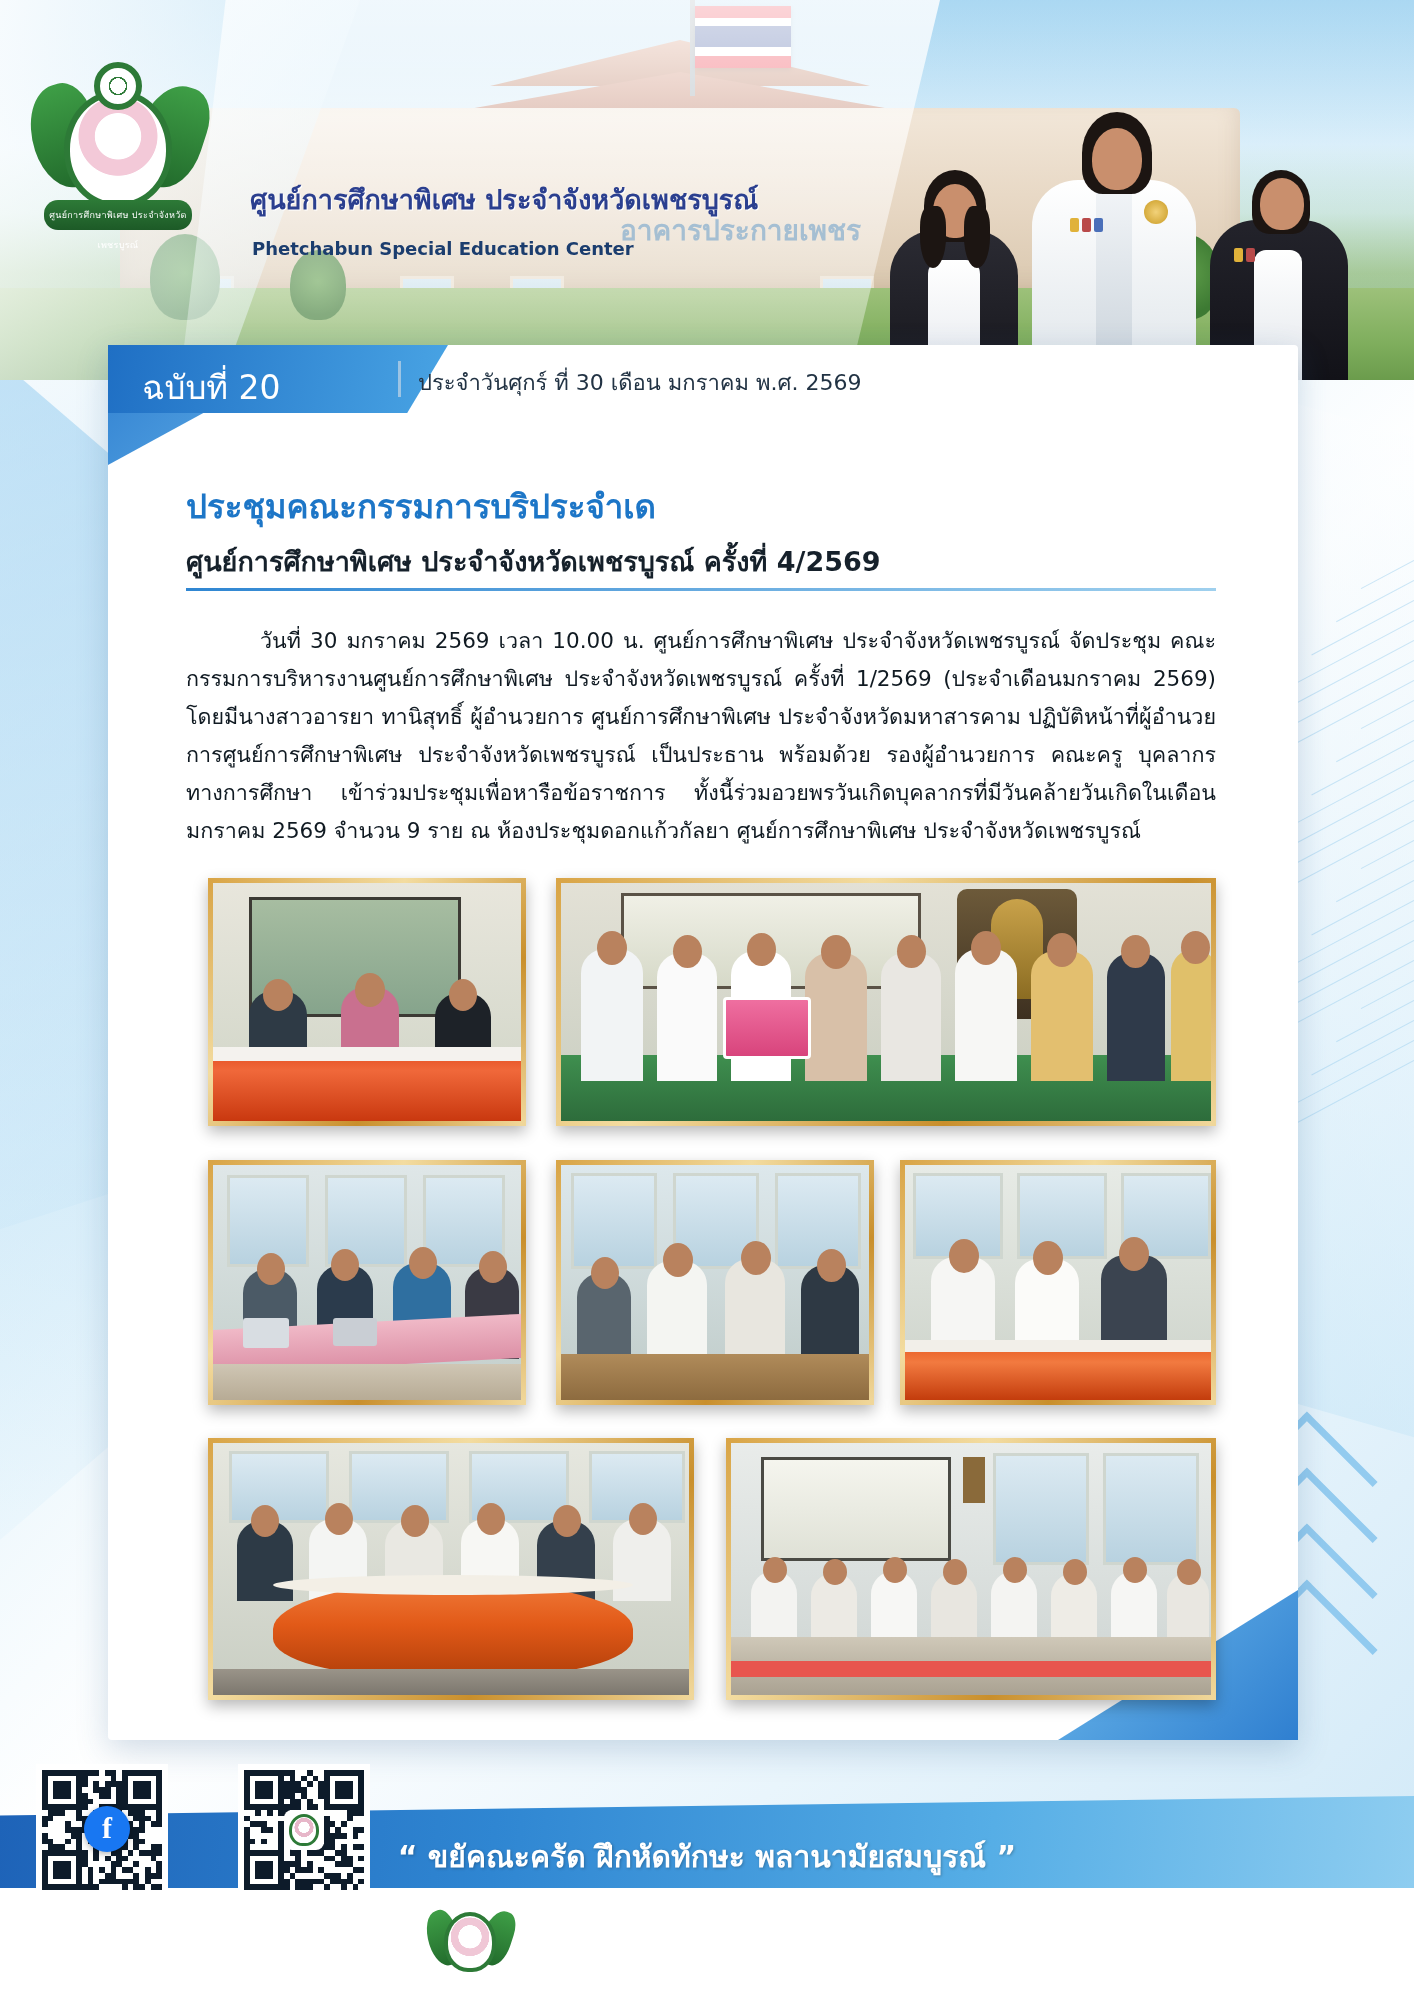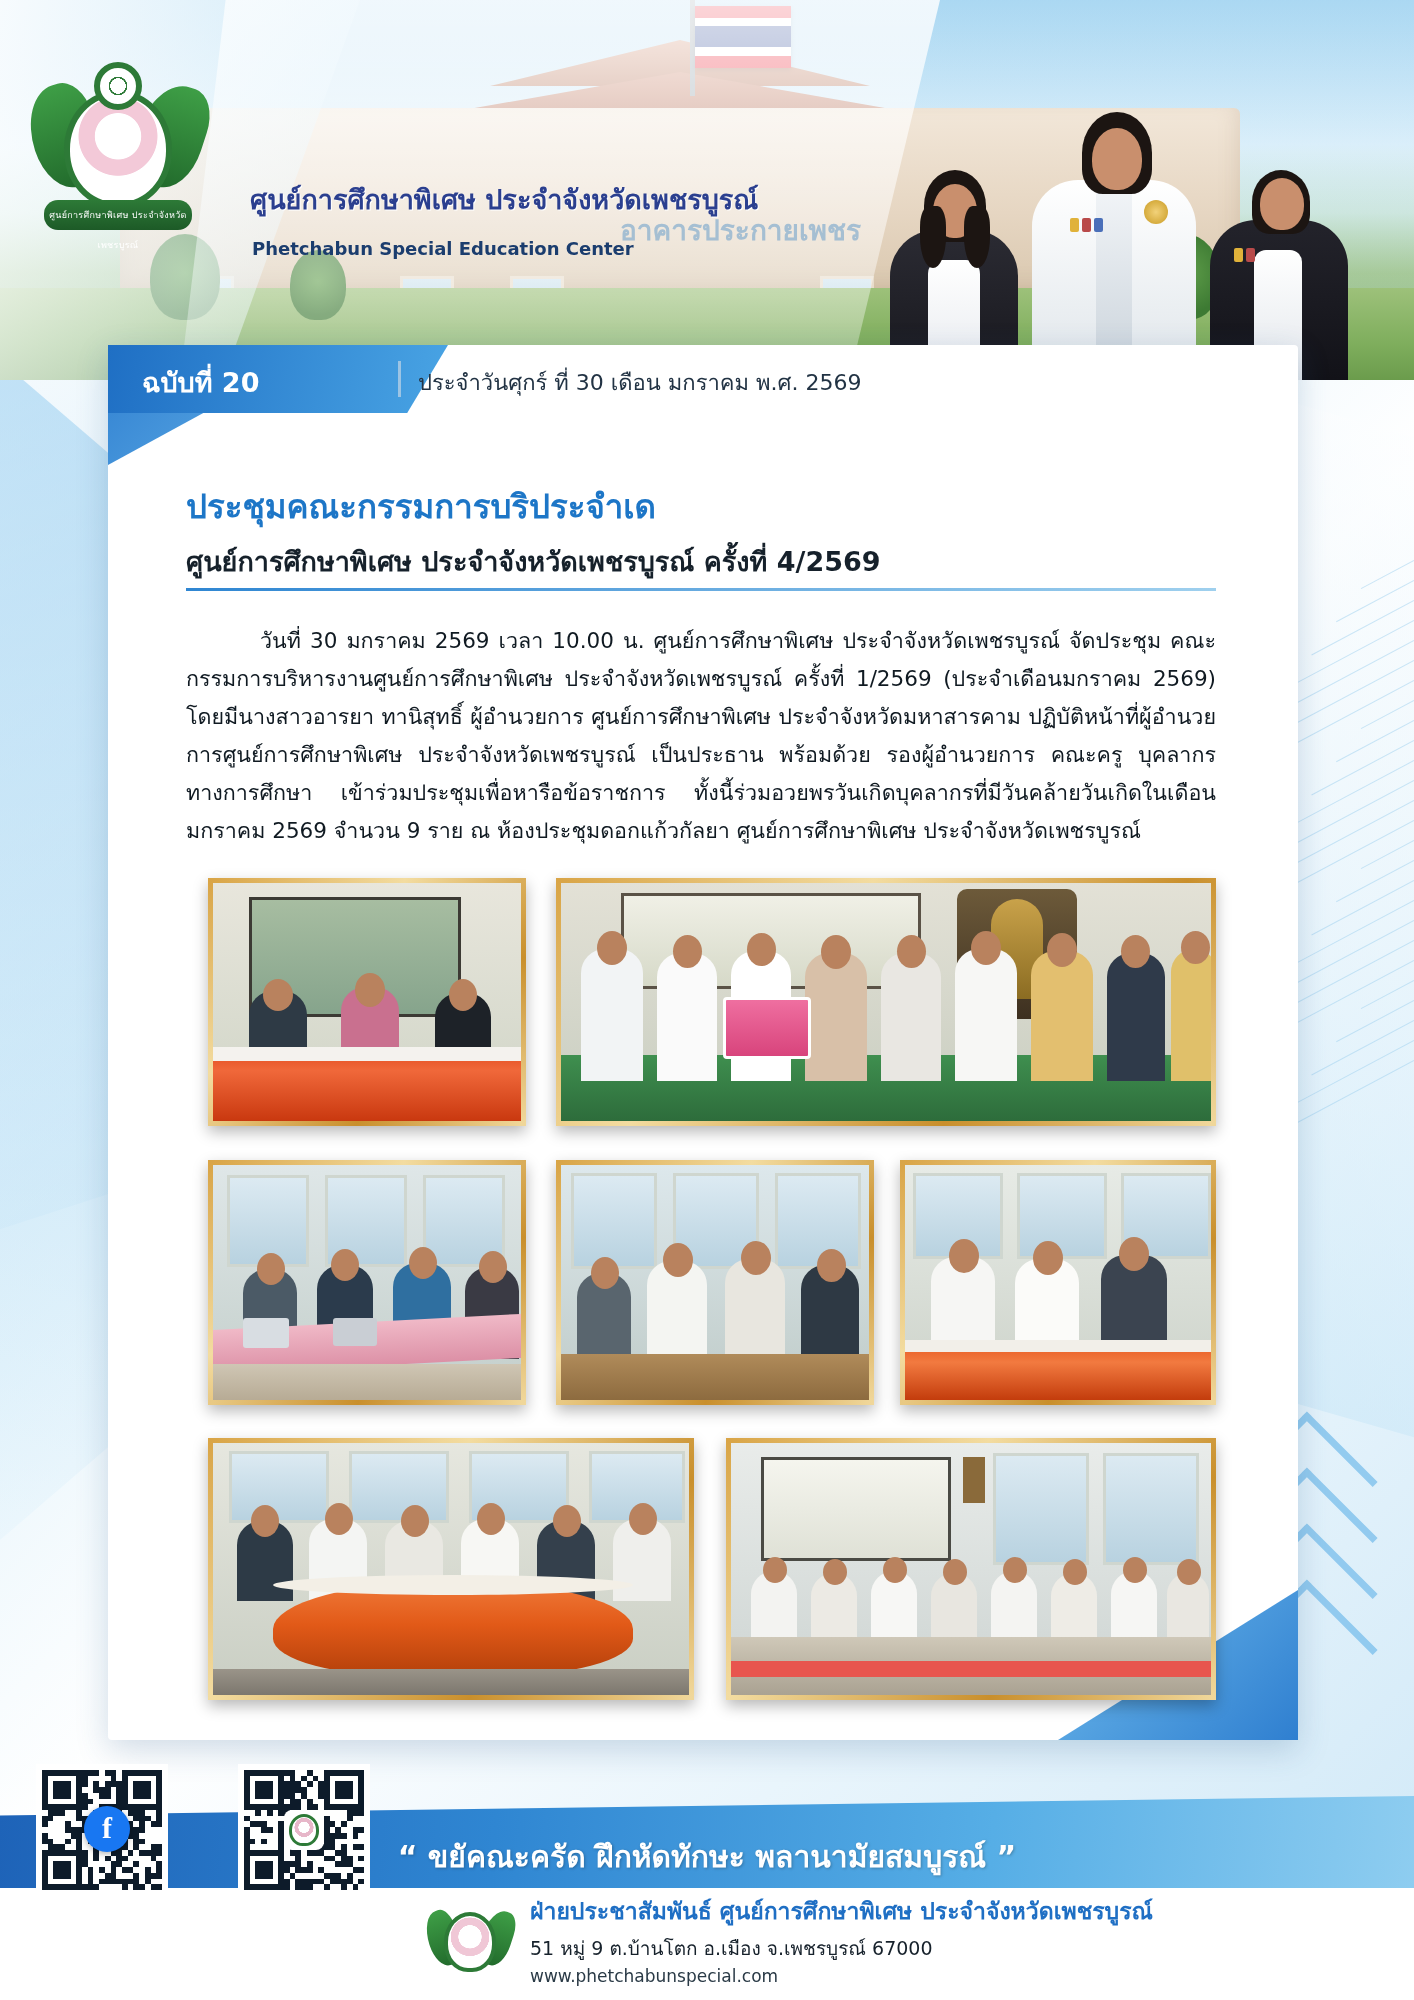--- a/index.html
+++ b/index.html
@@ -174,21 +174,21 @@
     background: linear-gradient(315deg,#2f7fd0,#6fbbec);
     clip-path: polygon(100% 100%, 100% 0, 0 100%);
   }
   .issue-bar {
     position:absolute; left:0; top:0; width:340px; height:68px;
     background: linear-gradient(100deg,#1f6fc4,#49a4e4);
     clip-path: polygon(0 0, 100% 0, 88% 100%, 0 100%);
   }
   .issue-no {
     position:absolute; left:34px; top:16px;
-    color:#ffffff; font-size:27px; font-weight:bold;
+    color:#ffffff; font-size:33px; font-weight:normal;
   }
   .issue-date {
     position:absolute; left:310px; top:20px;
     color:#234; font-size:22px;
   }
   .issue-divider {
     position:absolute; left:290px; top:16px; width:3px; height:36px; background:#9cc4e4;
   }
 
   .headline {
@@ -1463,19 +1463,14 @@
     <div class="qr-logo-center" style="left:284px; bottom:150px;">
       <div class="qr-logo-inner"></div>
     </div>
 
     <div class="footer-logo">
       <div class="fl-wing l"></div>
       <div class="fl-wing r"></div>
       <div class="fl-core"></div>
     </div>
 
-    <div class="footer-text">
-      <div class="ft-line1">ฝ่ายประชาสัมพันธ์ ศูนย์การศึกษาพิเศษ ประจำจังหวัดเพชรบูรณ์</div>
-      <div class="ft-line2">51 หมู่ 9 ต.บ้านโตก อ.เมือง จ.เพชรบูรณ์ 67000</div>
-      <div class="ft-line3">www.phetchabunspecial.com</div>
-    </div>
   </div>
 </div>
 
 </body></html>

